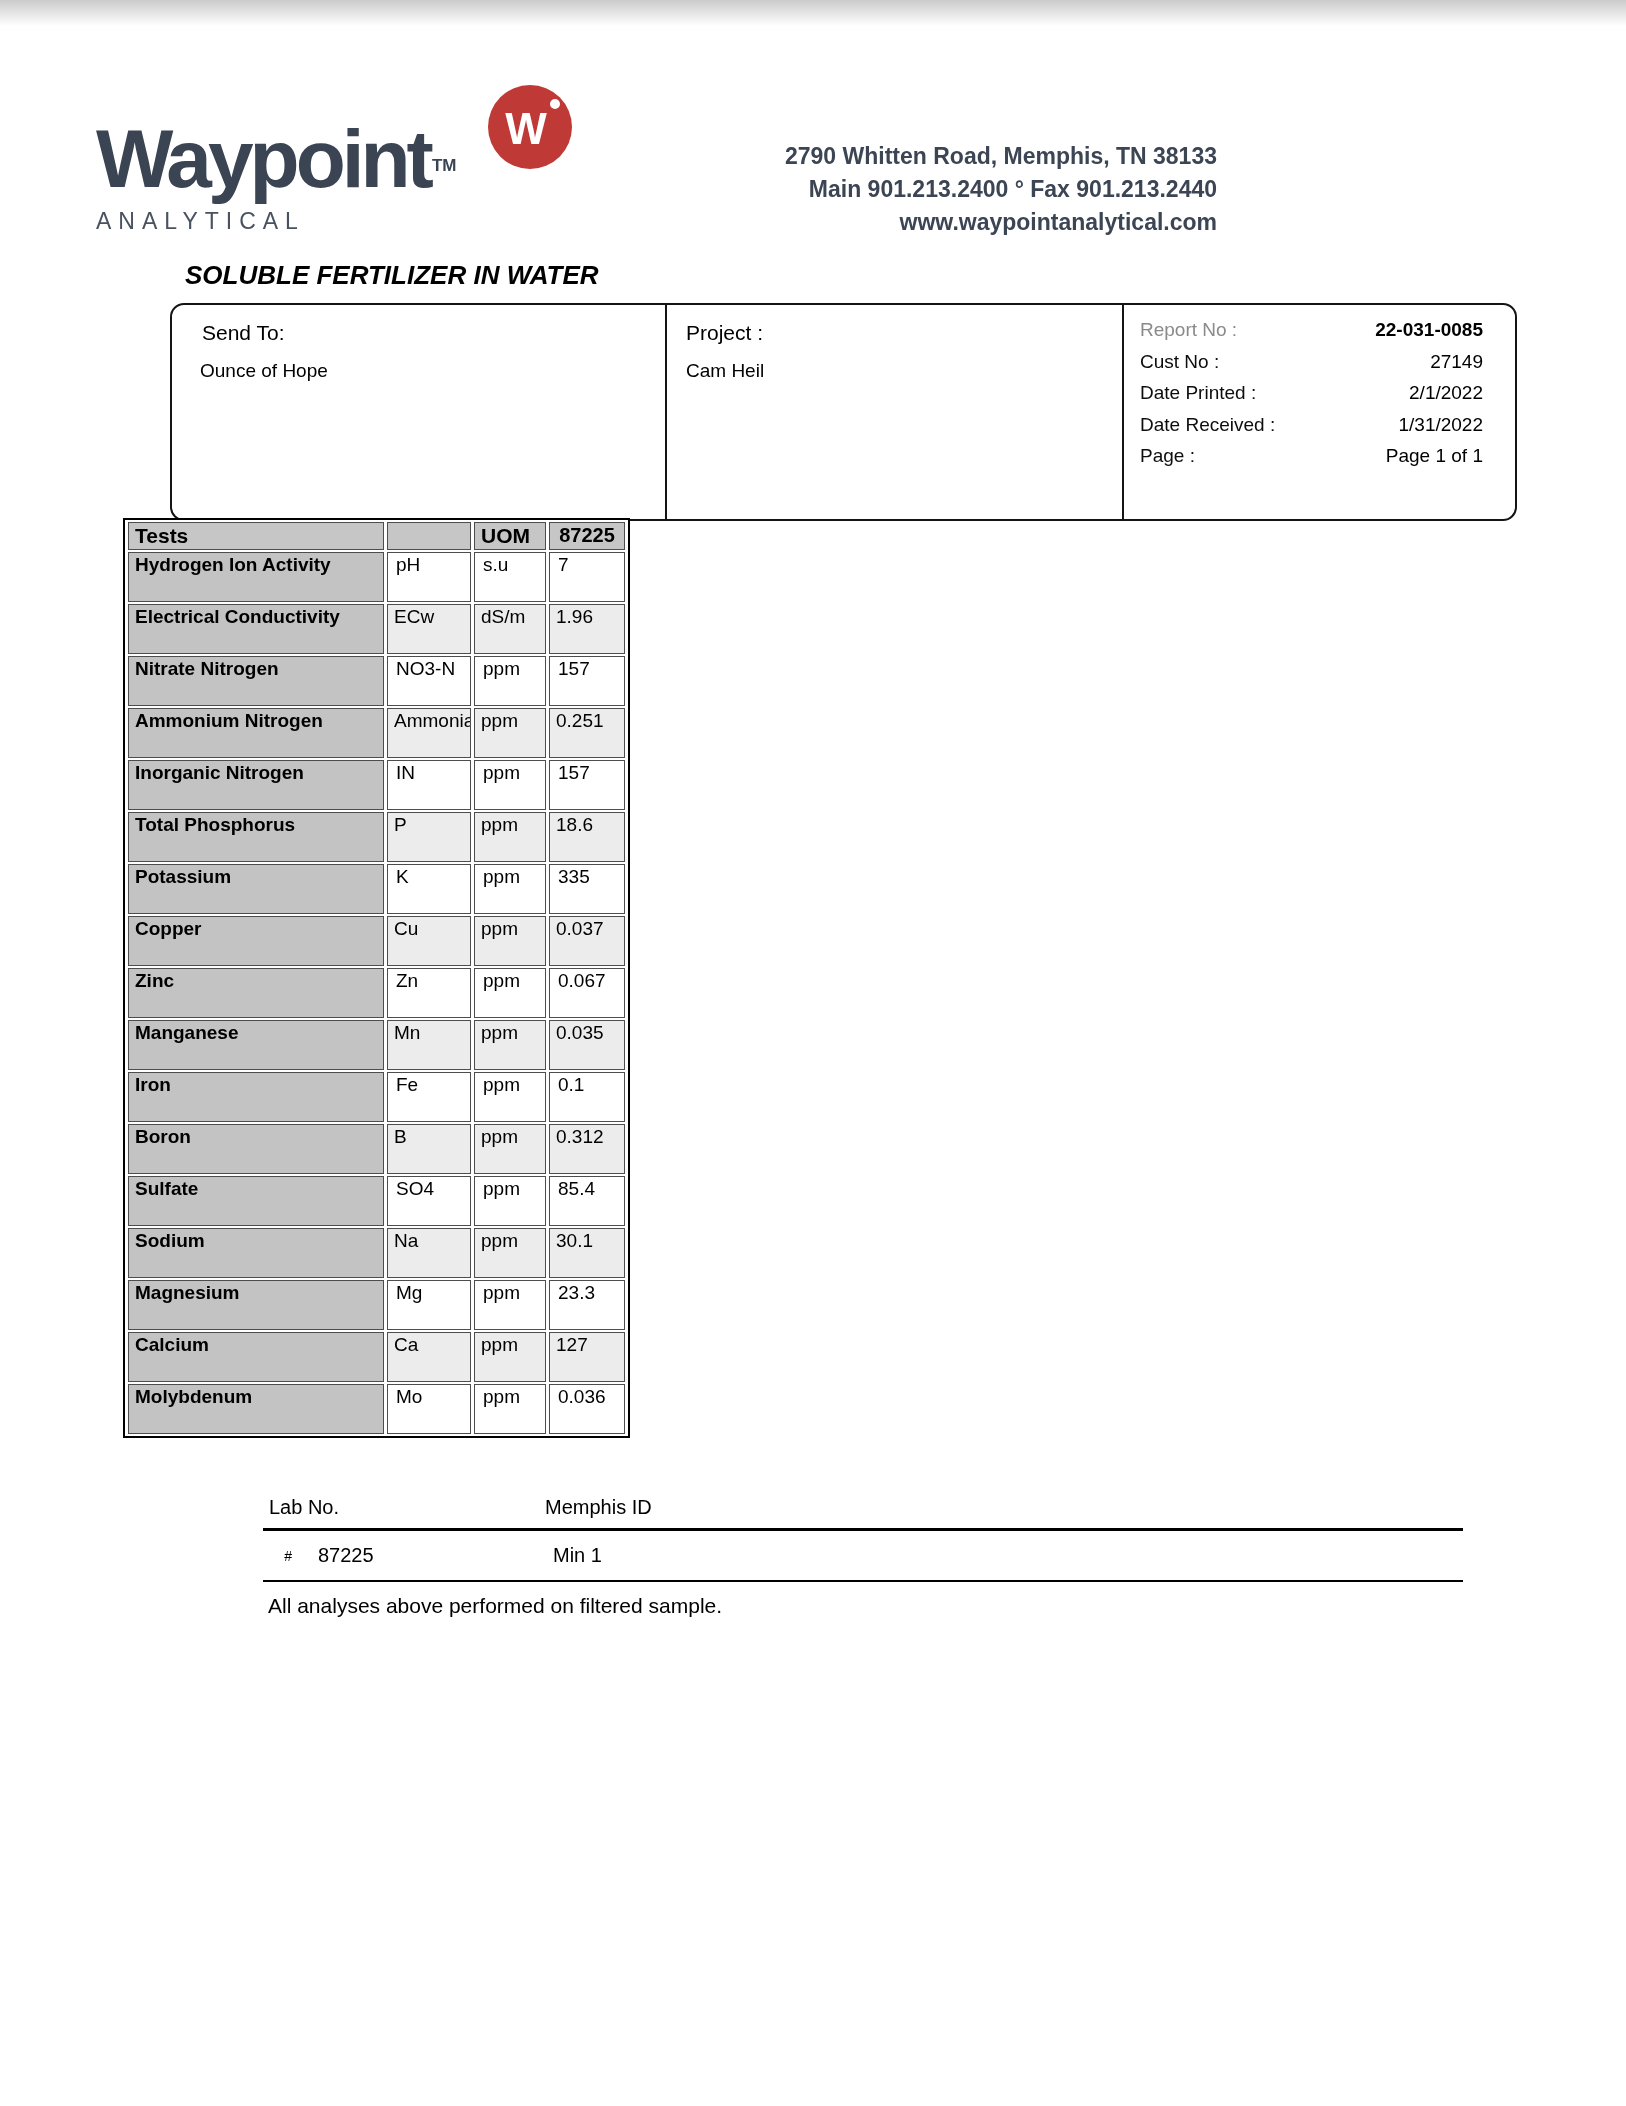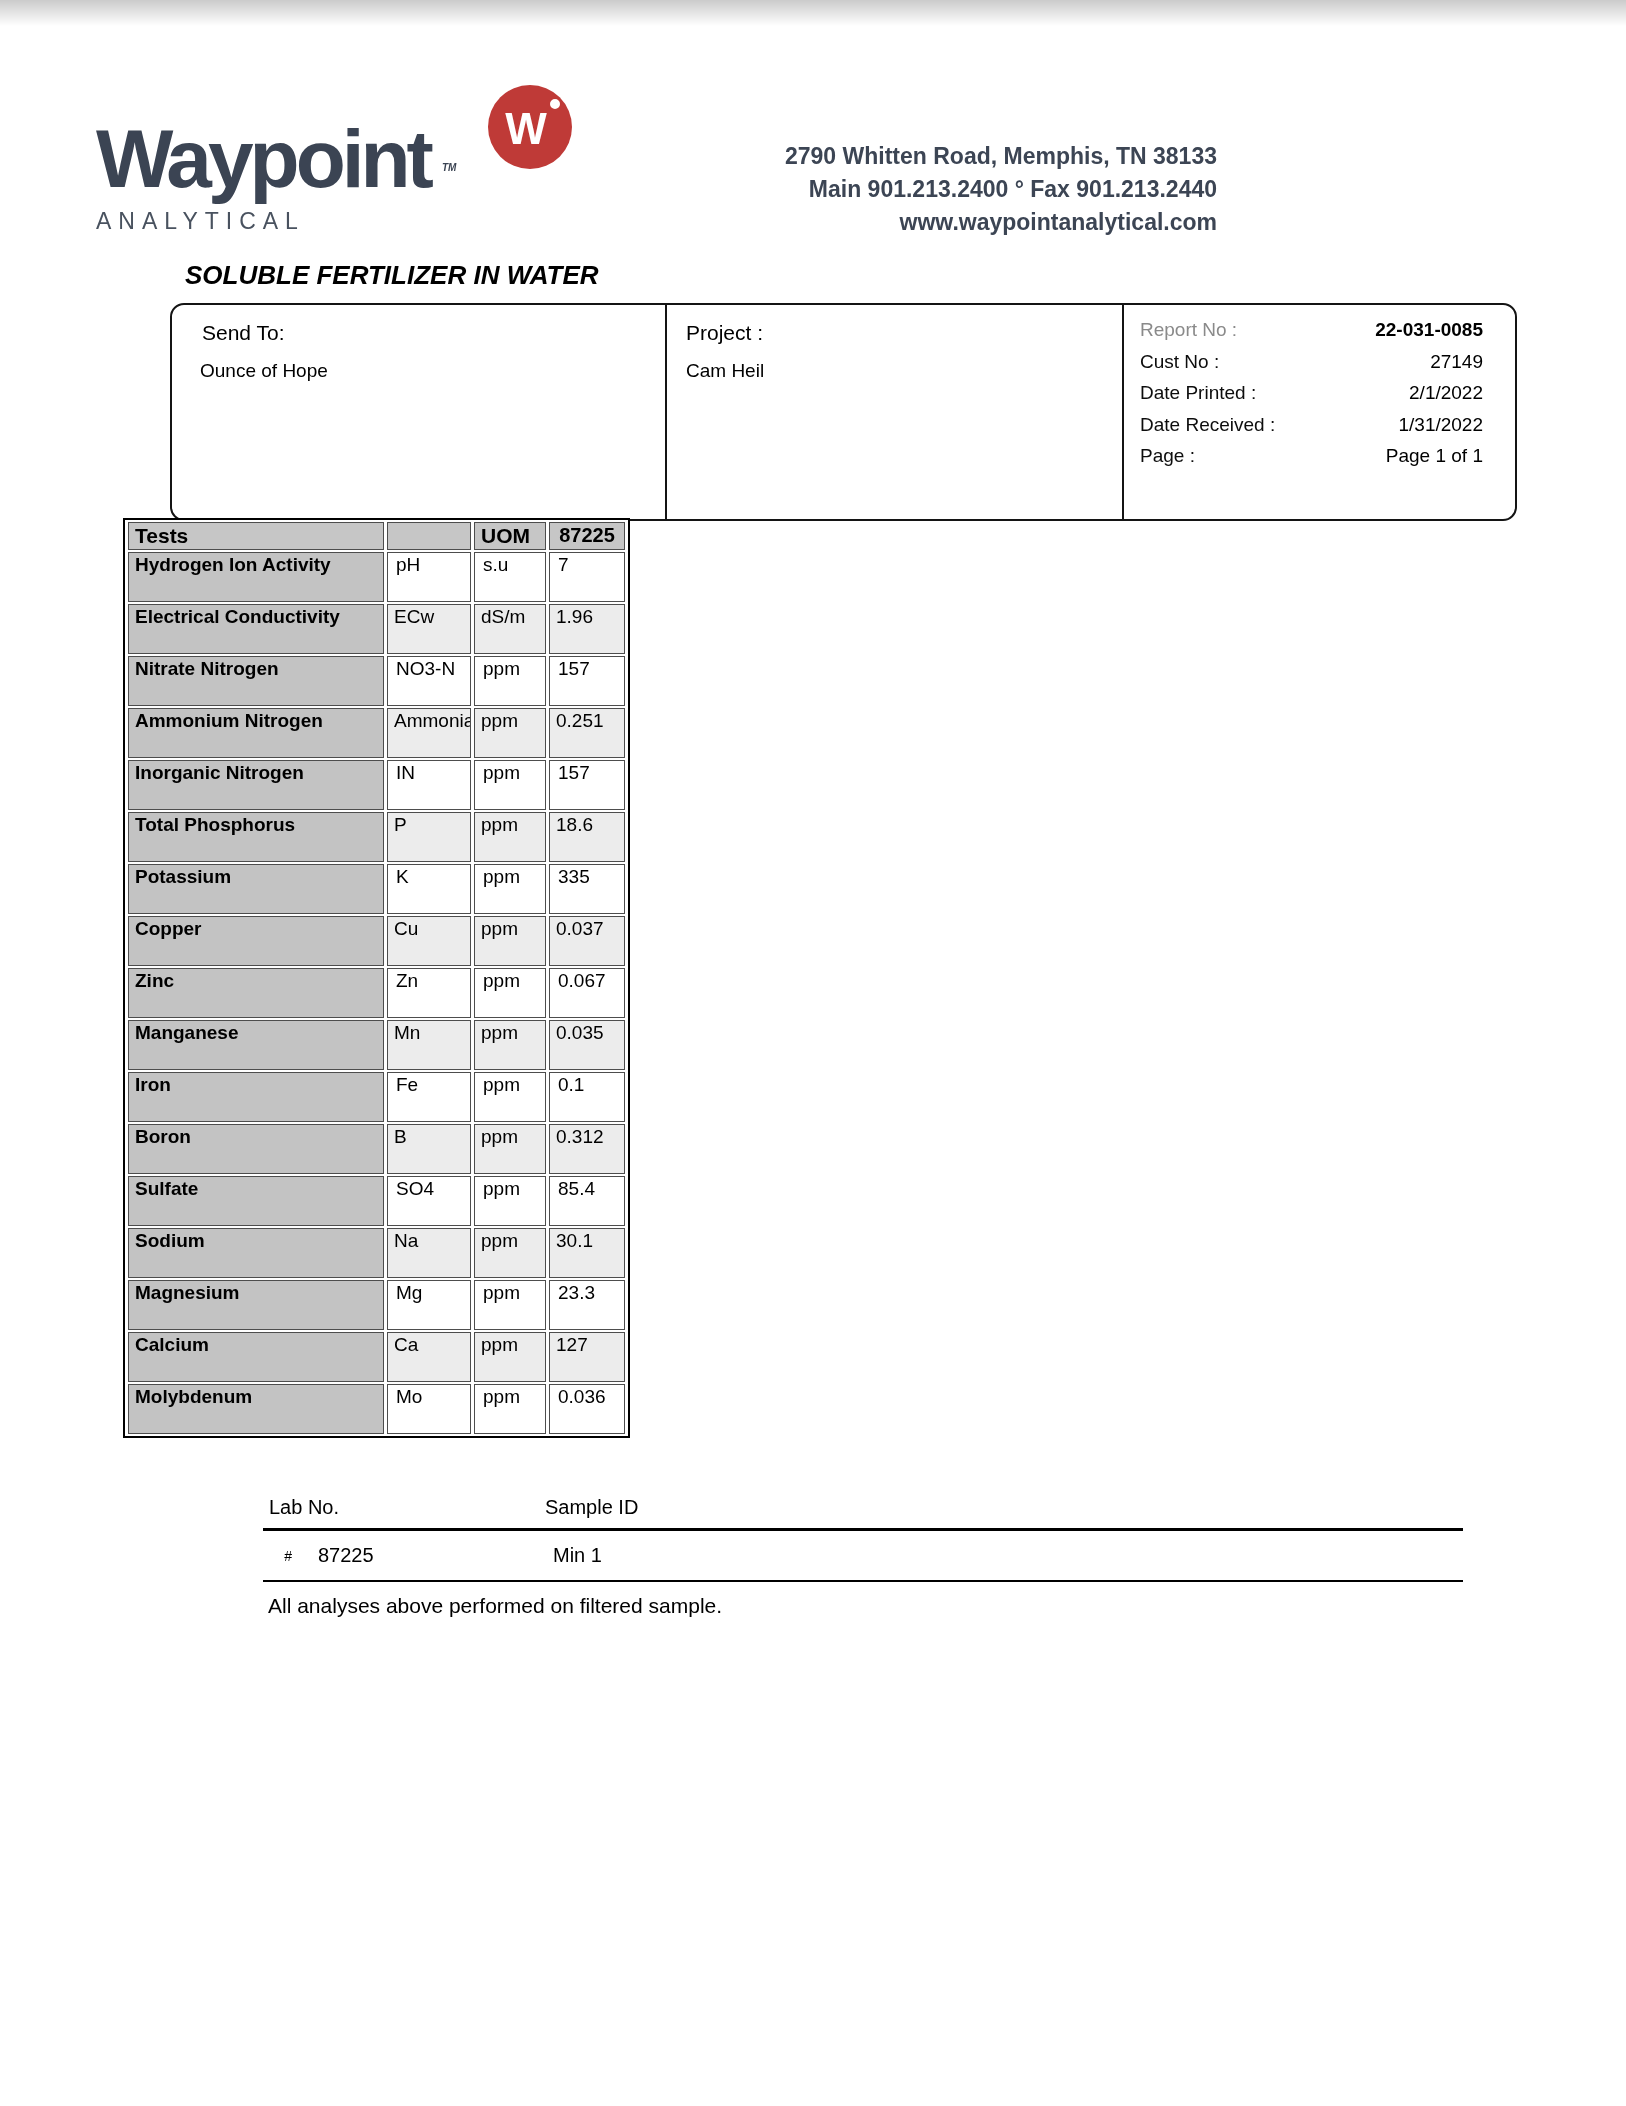--- a/index.html
+++ b/index.html
@@ -8,21 +8,21 @@
     width:1626px; height:2106px; position:relative; overflow:hidden;
     font-family:"Liberation Sans","DejaVu Sans",sans-serif; color:#000;
   }
   .top-shade { position:absolute; left:0; top:0; width:1626px; height:26px;
     background:linear-gradient(#cbcbcb,#ffffff); }
 
   
   .logo-wrap { position:absolute; left:96px; top:70px; width:500px; height:180px; }
   .brand { position:absolute; left:0; top:42px; font-size:82px; font-weight:bold;
     letter-spacing:-4px; color:#3b4453; }
-  .brand .tm { font-size:10px; letter-spacing:0; vertical-align:16px; margin-left:12px; font-weight:bold;font-style:italic; }
+  .brand .tm { font-size:17px; letter-spacing:0; vertical-align:16px; margin-left:2px; font-weight:bold; }
   .brand-sub { position:absolute; left:0; top:138px; width:374px; 
     font-size:23px; letter-spacing:7px; color:#49525f; font-weight:normal; }
   .badge { position:absolute; left:392px; top:15px; width:84px; height:84px;
     border-radius:50%; background:#bf3a37; }
   .badge .w { position:absolute; left:0; top:0; width:100%; height:100%;
     display:flex; align-items:center; justify-content:center;
     color:#fff; font-weight:bold; font-size:44px; padding-right:8px; padding-top:4px; }
   .badge .ring { position:absolute; right:12px; top:14px; width:9px; height:9px;
     border:5px solid #fff; border-radius:50%; }
 
@@ -253,19 +253,19 @@
       <tr>
         <td class="test-name">Molybdenum</td>
         <td class="databg">Mo</td>
         <td class="databg">ppm</td>
         <td class="databg">0.036</td>
       </tr>
     </tbody>
 </table>
 
 <div class="samples-head lab-no-label">Lab No.</div>
-<div class="samples-head sample-id-label">Sample ID</div>
+<div class="samples-head sample-id-label">Memphis ID</div>
 <div class="rule r1"></div>
 <div class="sample-hash">#</div>
 <div class="sample-labno">87225</div>
 <div class="sample-id">Min 1</div>
 <div class="rule r2"></div>
 <div class="footnote">All analyses above performed on filtered sample.</div>
 
 </body></html>

